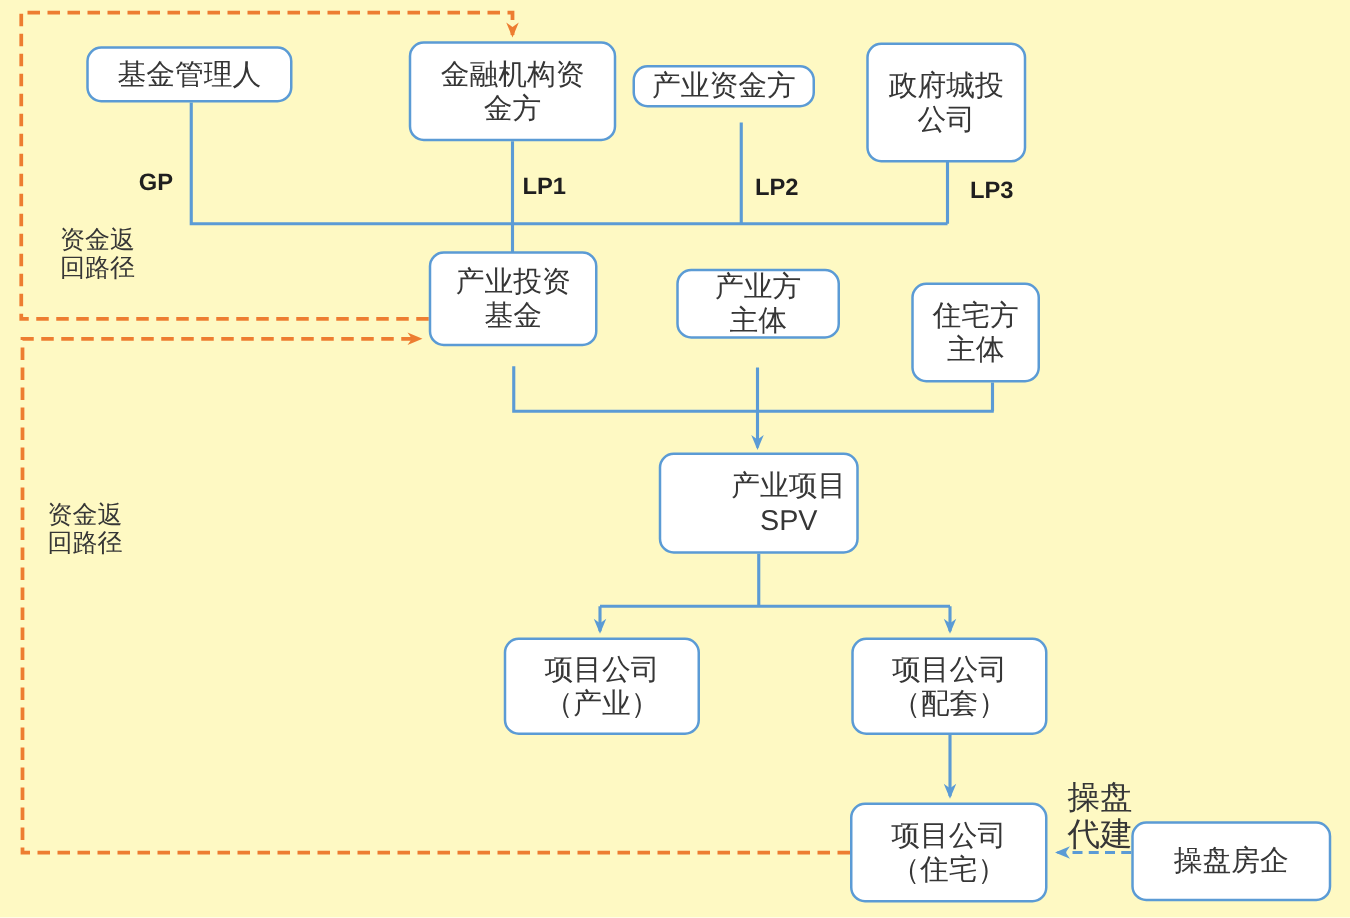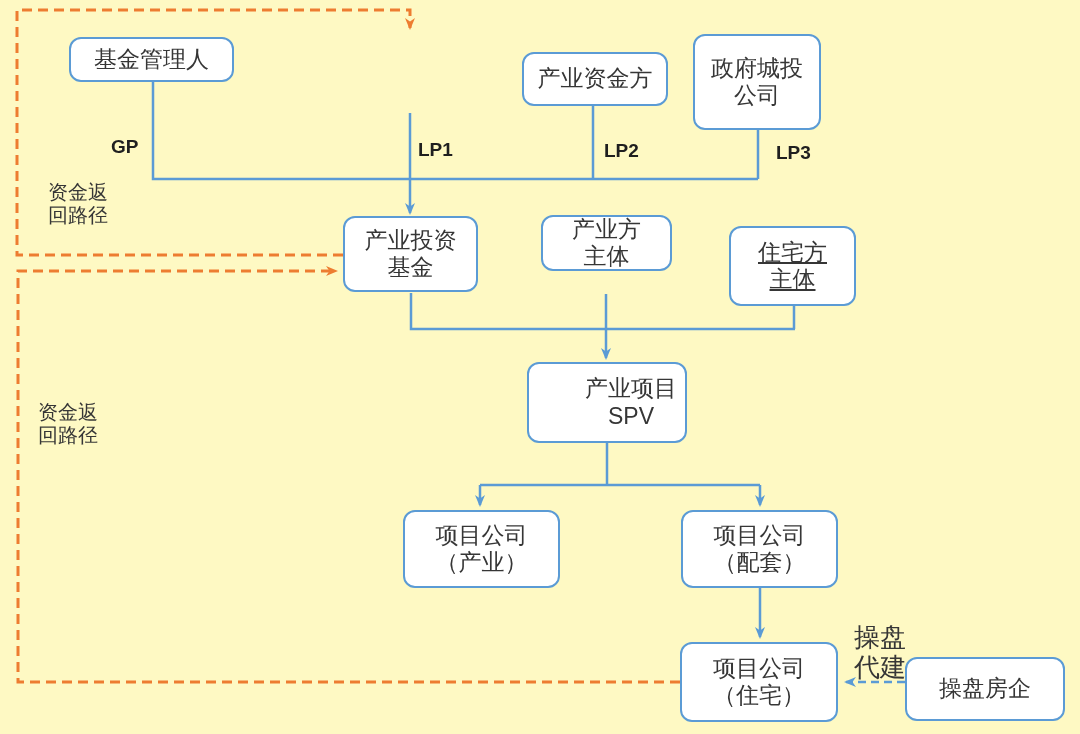--- a/index.html
+++ b/index.html
@@ -96,41 +96,45 @@
     <path class="stroke-blue-dash" d="M905 682 H846" marker-end="url(#arrow-blue)"></path>
 
     <path class="stroke-orange" d="M343 255 H17 V10 H410 V28" marker-end="url(#arrow-orange)"></path>
     <path class="stroke-orange" d="M680 682 H18 V271 H336" marker-end="url(#arrow-orange)"></path>
   </svg>
 
   <div class="node" style="left:69px; top:37px; width:165px; height:45px;">
     <span>基金管理人</span>
   </div>
 
+  <div class="node" style="left:327px; top:33px; width:166px; height:80px;">
+    <span>金融机构资</span>
+    <span>金方</span>
+  </div>
 
-  <div class="node" style="left:522px; top:52px; width:146px; height:54px;text-align:center;">
+  <div class="node" style="left:506px; top:52px; width:146px; height:34px;text-align:center;">
     <span>产业资金方</span>
   </div>
 
   <div class="node" style="left:693px; top:34px; width:128px; height:96px;">
     <span>政府城投</span>
     <span>公司</span>
   </div>
 
-  <div class="node" style="left:343px; top:216px; width:135px; height:76px;">
+  <div class="node" style="left:343px; top:201px; width:135px; height:76px;">
     <span>产业投资</span>
     <span>基金</span>
   </div>
 
   <div class="node" style="left:541px; top:215px; width:131px; height:56px;">
     <span>产业方</span>
     <span>主体</span>
   </div>
 
-  <div class="node" style="left:729px; top:226px; width:127px; height:80px;text-decoration:underline;">
+  <div class="node" style="left:729px; top:226px; width:103px; height:80px;">
     <span>住宅方</span>
     <span>主体</span>
   </div>
 
   <div class="node" style="left:527px; top:362px; width:160px; height:81px;padding-left:48px;">
     <span>产业项目</span>
     <span class="latin">SPV</span>
   </div>
 
   <div class="node" style="left:403px; top:510px; width:157px; height:78px;">

